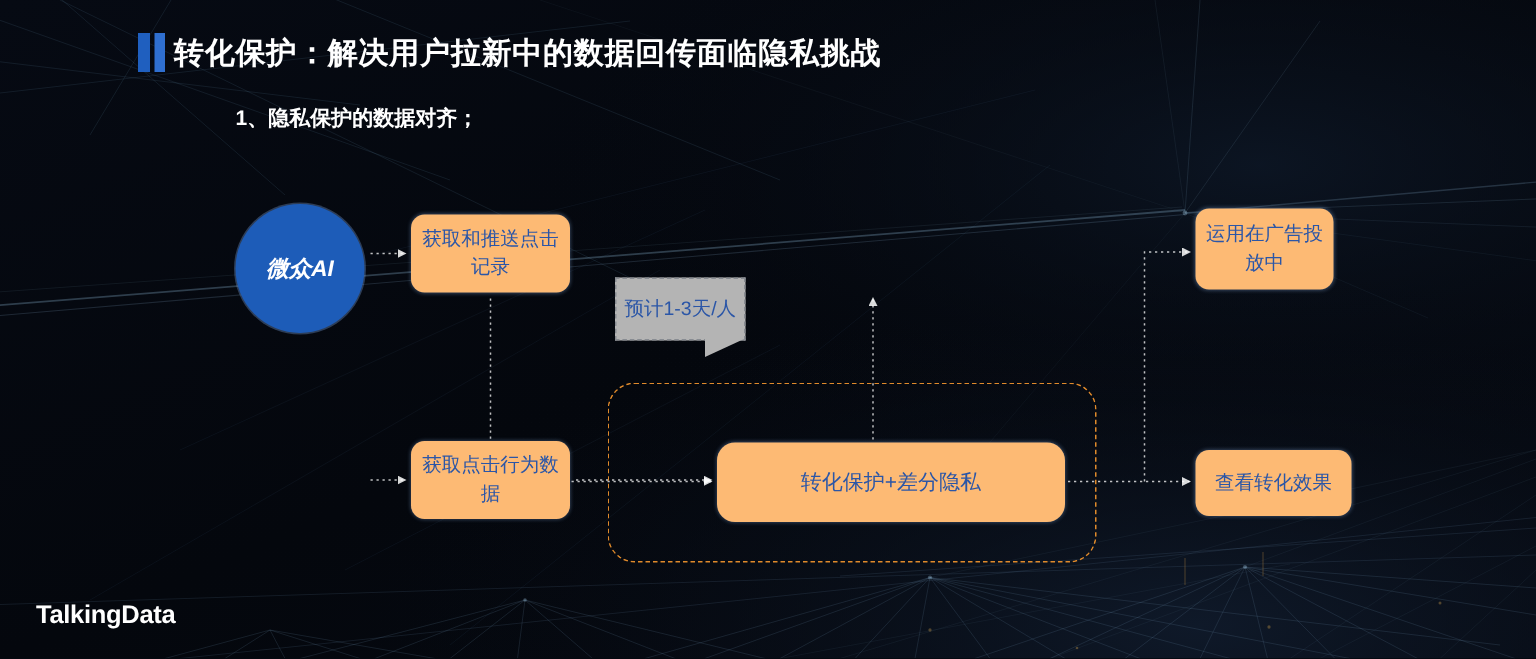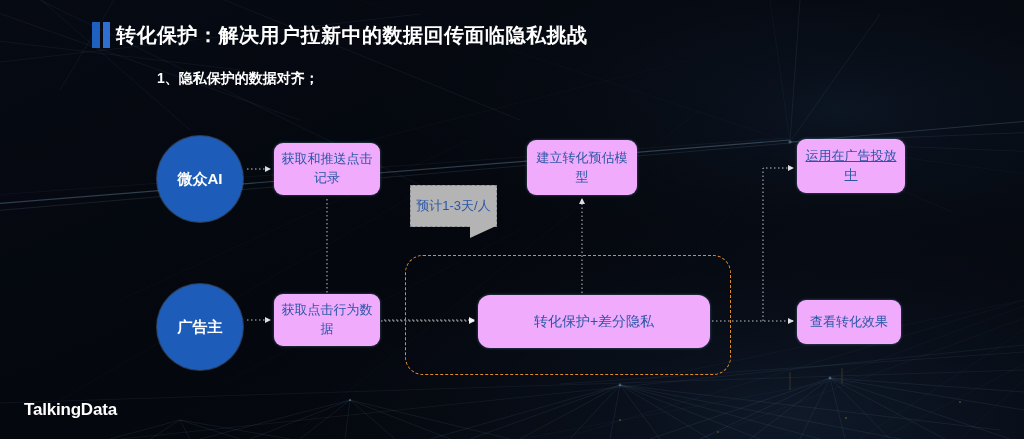--- a/index.html
+++ b/index.html
@@ -35,33 +35,33 @@
     font-size:14px;font-weight:bold;color:#ffffff;white-space:nowrap;margin-left:35px;
   }
   
   .circle{
     position:absolute;border-radius:50%;
     background:#1d5cb8;
     display:flex;align-items:center;justify-content:center;
     color:#ffffff;font-size:15px;font-weight:bold;
     box-shadow:0 0 0 1px rgba(120,160,220,0.35);
   }
-  #circle-ai{left:157px;top:136px;width:86px;height:86px;}
+  #circle-ai{left:157px;top:136px;width:86px;height:86px;font-style:italic;}
   #circle-adv{left:157px;top:284px;width:86px;height:86px;}
   
   .wbox{
-    position:absolute;background:#f0abfc;border-radius:9px;
+    position:absolute;background:#fdba74;border-radius:9px;
     color:#2b56a7;display:flex;align-items:center;justify-content:center;
     text-align:center;font-size:13px;line-height:1.45;
     box-shadow:0 0 3px rgba(140,180,230,0.45);
     padding:0 6px;box-sizing:border-box;
   }
   #box-fetch-push{left:274px;top:143px;width:106px;height:52px;}
   #box-build-model{left:527px;top:140px;width:110px;height:55px;}
-  #box-apply-ad{left:797px;top:139px;width:108px;height:54px;text-decoration:underline;}
+  #box-apply-ad{left:797px;top:139px;width:92px;height:54px;}
   #box-fetch-click{left:274px;top:294px;width:106px;height:52px;}
   #box-center{left:478px;top:295px;width:232px;height:53px;border-radius:12px;font-size:14px;}
   #box-view-effect{left:797px;top:300px;width:104px;height:44px;}
   
   .callout{
     position:absolute;left:410px;top:185px;width:87px;height:42px;
     background:#b4b4b4;border:1px dashed #888c92;
     color:#2b56a7;font-size:13px;line-height:1.4;text-align:center;
     display:flex;align-items:center;justify-content:center;
     box-sizing:border-box;
@@ -241,30 +241,24 @@
 
   <div class="dash-region"></div>
 
   <div class="title-bar"></div>
   <div class="title-text">转化保护：解决用户拉新中的数据回传面临隐私挑战</div>
   <div class="subtitle-text">1、隐私保护的数据对齐；</div>
 
   <div class="circle" id="circle-ai">
     <span>微众AI</span>
   </div>
-  <div class="circle" id="circle-adv">
-    <span>广告主</span>
-  </div>
 
   <div class="wbox" id="box-fetch-push">
     <span>获取和推送点击记录</span>
   </div>
-  <div class="wbox" id="box-build-model">
-    <span>建立转化预估模型</span>
-  </div>
   <div class="wbox" id="box-apply-ad">
     <span>运用在广告投放中</span>
   </div>
   <div class="wbox" id="box-center">
     <span>转化保护+差分隐私</span>
   </div>
   <div class="wbox" id="box-fetch-click">
     <span>获取点击行为数据</span>
   </div>
   <div class="wbox" id="box-view-effect">

